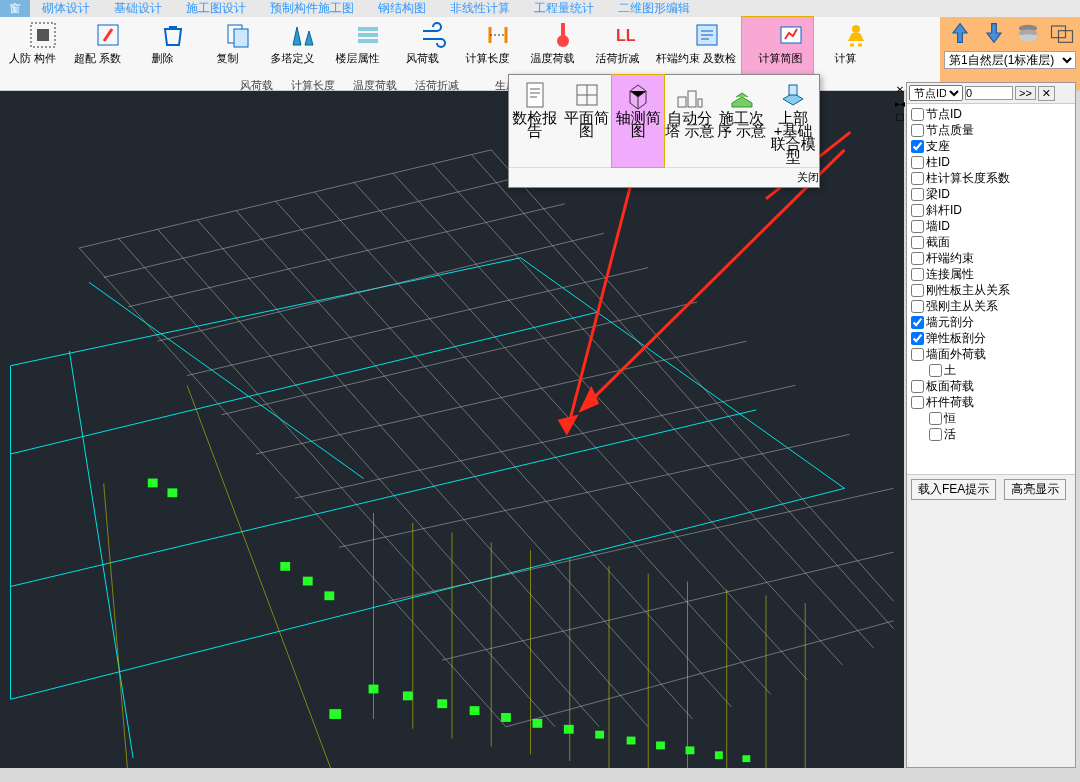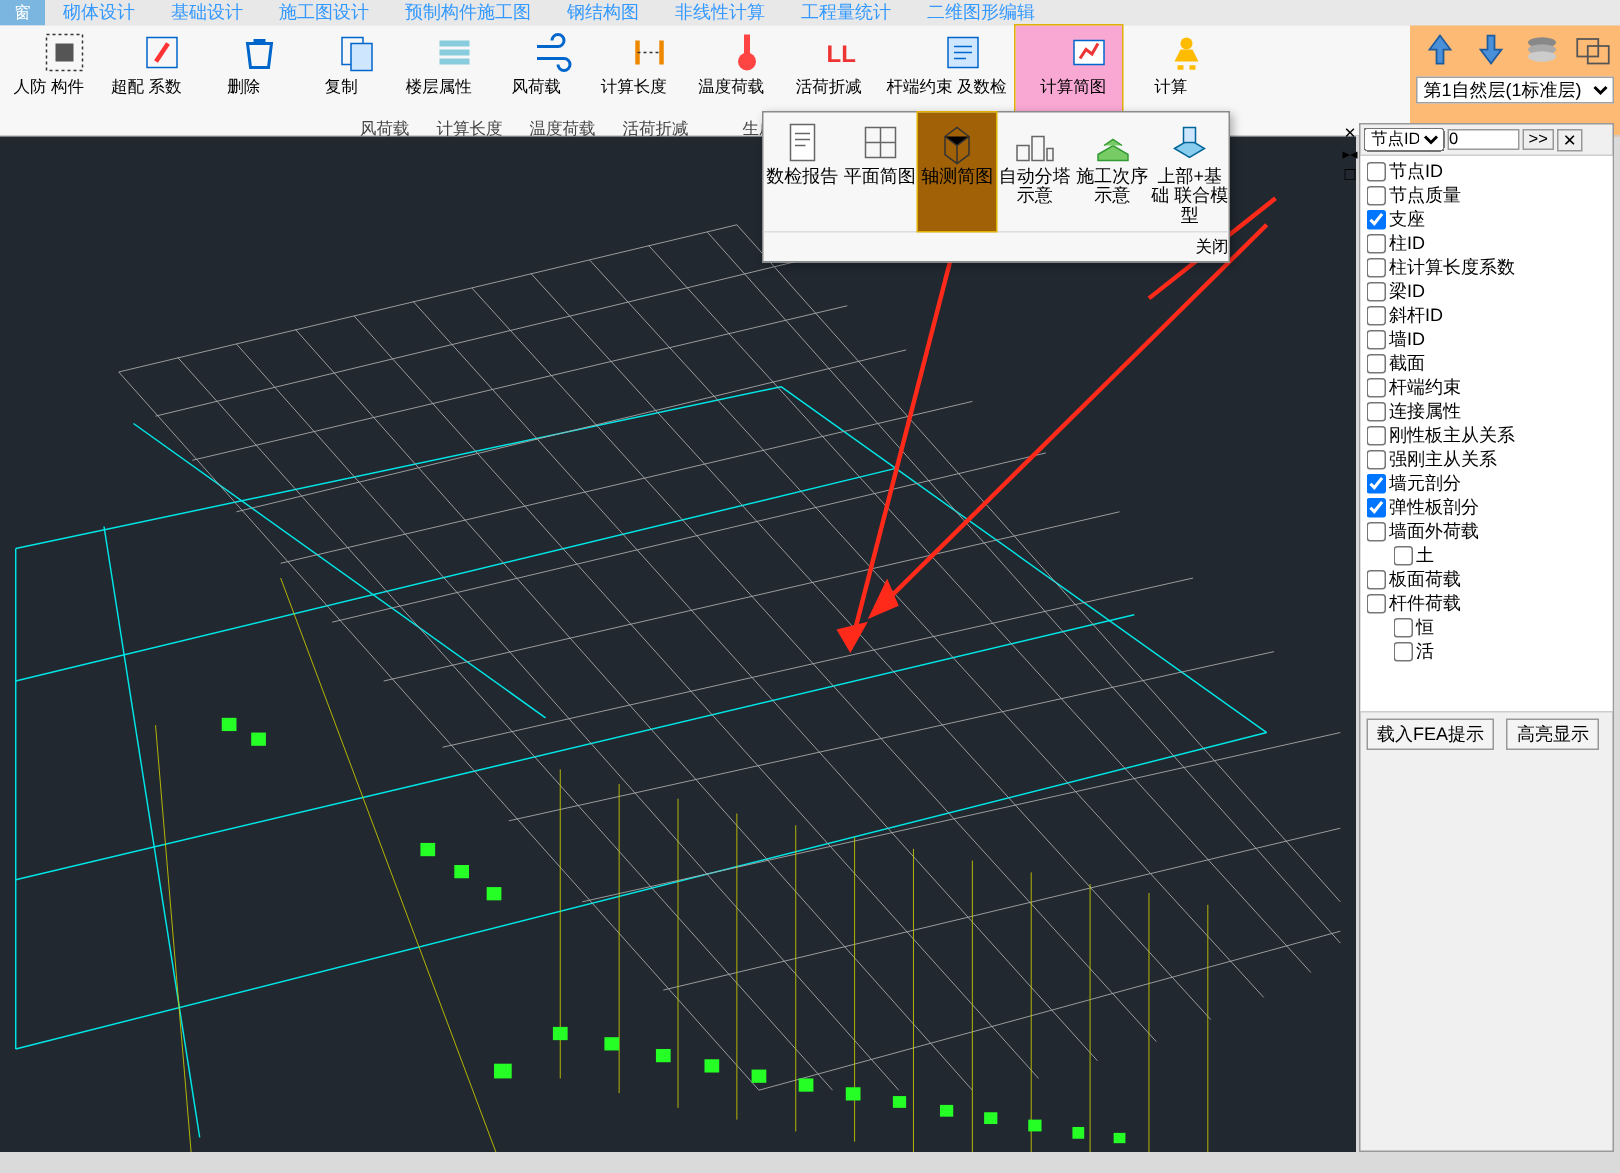--- a/index.html
+++ b/index.html
@@ -21,23 +21,23 @@
   
   .ribbon-tools { position: absolute; top: 17px; right: 0; width: 140px; height: 74px; background: #fdba74; border-bottom: 1px solid #ccc; display: flex; flex-direction: column; }
   .ribbon-tools .iconrow { display: flex; gap: 6px; padding: 4px 4px 0; justify-content: flex-end; }
   .ribbon-tools .iconrow .t { width: 28px; height: 24px; display: flex; align-items: center; justify-content: center; }
   .ribbon-tools select { margin: 6px 4px 0; font-size: 12px; background:#fff; border:1px solid #a0a0a0;}
   
   
   .float-panel { position: absolute; top: 74px; left: 508px; width: 312px; background: #f7f7f7; border: 1px solid #8a8a8a; box-shadow: 2px 2px 6px rgba(0,0,0,.3); z-index: 50; }
   .float-panel .row { display: flex; }
   .float-panel .fbtn { width: 52px; display: flex; flex-direction: column; align-items: center; padding: 4px 0; cursor: pointer; }
-  .float-panel .fbtn.sel { background: #a16207; outline: 1px solid #e0b000; }
+  .float-panel .fbtn.sel { background: #f0abfc; outline: 1px solid #e0b000; }
   .float-panel .fbtn .ic { width: 32px; height: 32px; }
-  .float-panel .fbtn .lbl { font-size: 12px; text-align: center; line-height: 13px; }
+  .float-panel .fbtn .lbl { font-size: 15px; text-align: center; line-height: 13px; }
   .float-panel .cap { text-align: right; font-size: 11px; padding: 2px 0; border-top: 1px solid #ddd; }
   
   
   .prop { position: absolute; top: 82px; right: 4px; width: 170px; bottom: 14px; background: #f0f0f0; border: 1px solid #999; font-size: 12px; }
   .prop .hdr { display: flex; align-items: center; gap: 2px; padding: 2px; border-bottom: 1px solid #ccc; }
   .prop .hdr select { font-size: 11px; width: 54px; }
   .prop .hdr input { width: 48px; font-size: 11px; border: 1px solid #999; }
   .prop .hdr .b { border: 1px solid #999; background: #efefef; font-size: 11px; padding: 0 3px; cursor: pointer; }
   .prop .sidehandles { position: absolute; left: -14px; top: 0; width: 14px; }
   .prop .sidehandles div { width: 14px; height: 14px; font-size: 10px; text-align: center; line-height: 14px; }
@@ -104,20 +104,28 @@
         <div class="lbl">删除</div>
       </div>
     <div class="ribbon-btn">
         <div class="ic">
           <svg viewBox="0 0 32 32">
             <rect x="6" y="6" width="14" height="18" fill="none" stroke="#06c"></rect>
             <rect x="12" y="10" width="14" height="18" fill="#cfe6ff" stroke="#06c"></rect>
           </svg>
         </div>
         <div class="lbl">复制</div>
+      </div>
+    <div class="ribbon-btn">
+        <div class="ic">
+          <svg viewBox="0 0 32 32">
+            <path d="M6 26h8l-4-18zM18 26h8l-4-14z" fill="#39c" stroke="#069"></path>
+          </svg>
+        </div>
+        <div class="lbl">多塔定义</div>
       </div>
     <div class="ribbon-btn">
         <div class="ic">
           <svg viewBox="0 0 32 32">
             <rect x="6" y="8" width="20" height="4" fill="#8cd"></rect>
             <rect x="6" y="14" width="20" height="4" fill="#8cd"></rect>
             <rect x="6" y="20" width="20" height="4" fill="#8cd"></rect>
           </svg>
         </div>
         <div class="lbl">楼层属性</div>

